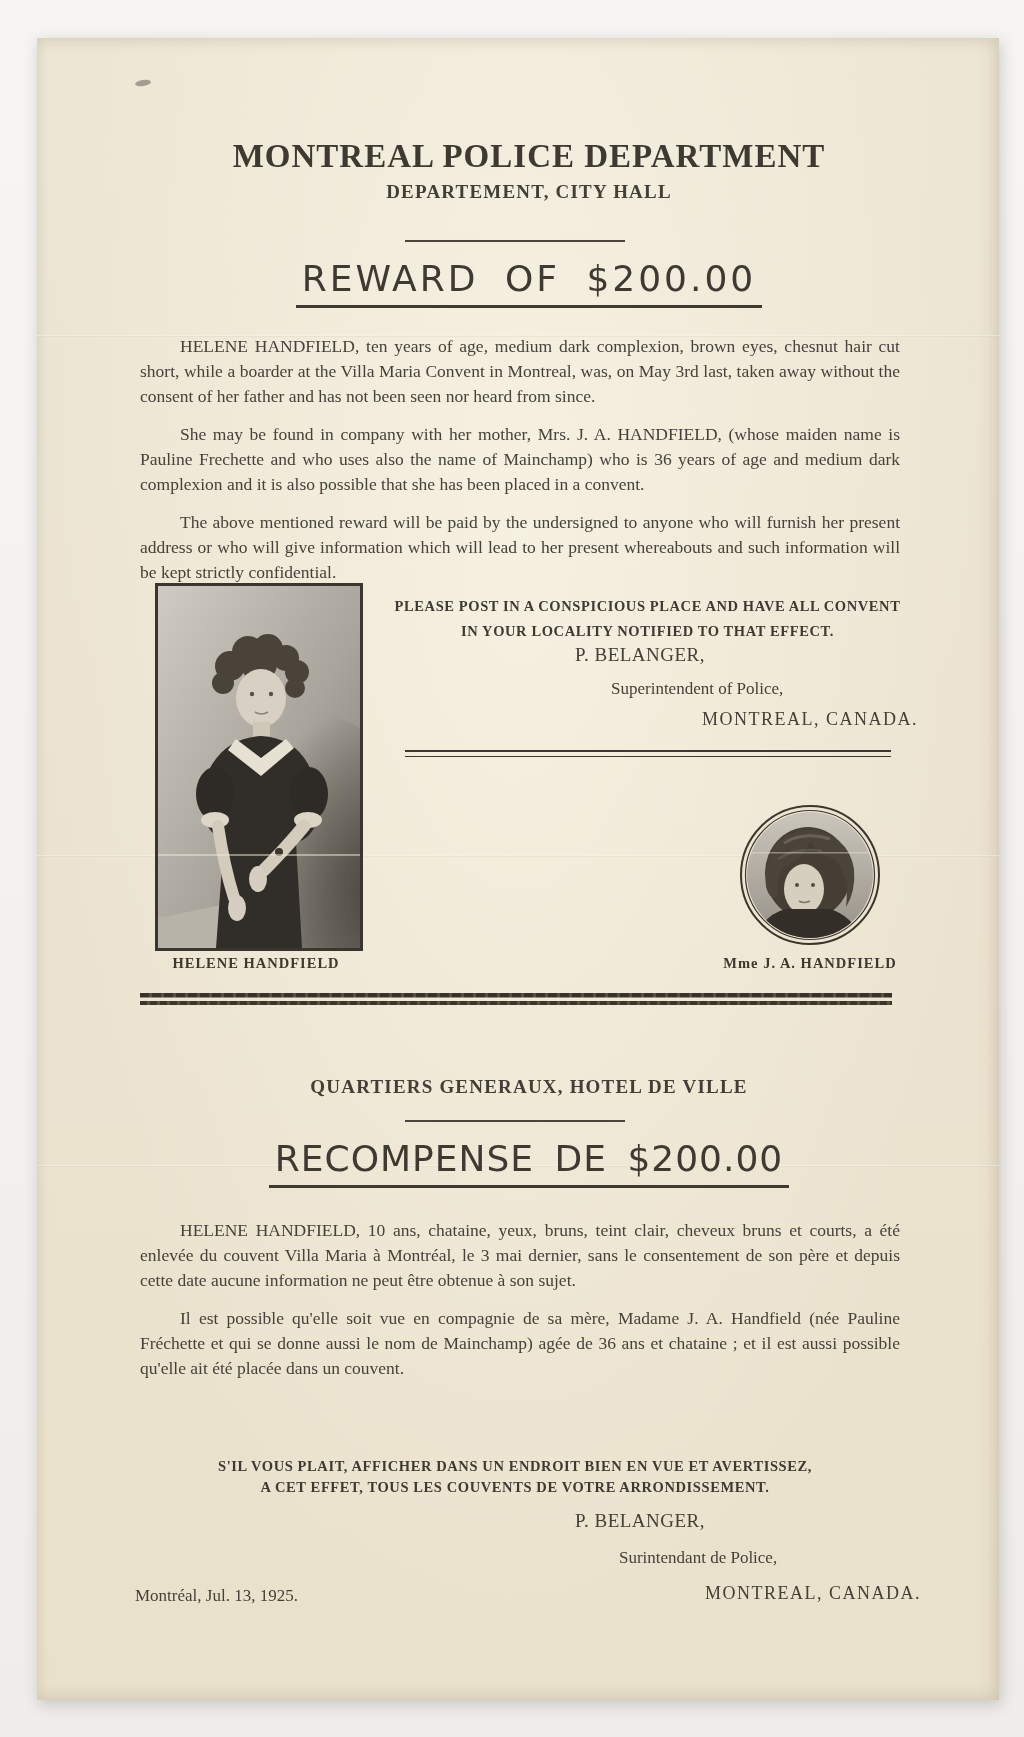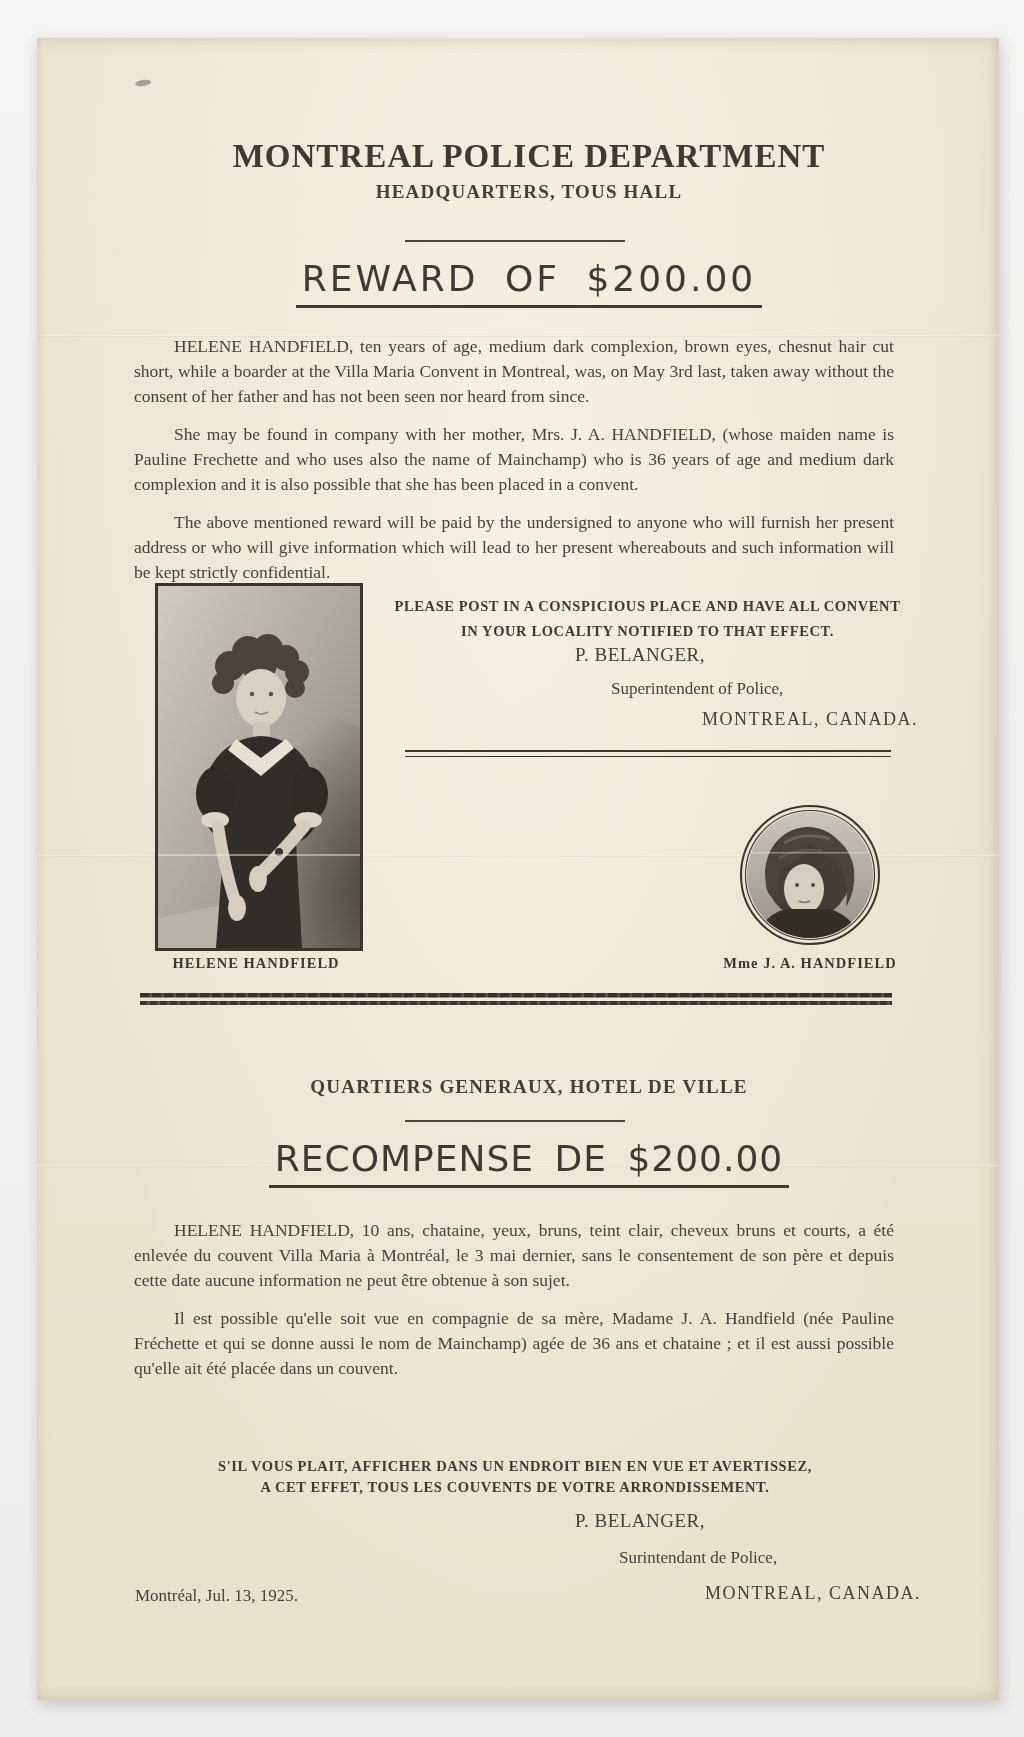--- a/index.html
+++ b/index.html
@@ -22,21 +22,21 @@
           background:#8b8479;opacity:.75;transform:rotate(-8deg);}
   .centered{position:absolute;left:0;width:952px;text-align:center;margin-left:16px;}
   .dept-title{font-weight:bold;font-size:33px;letter-spacing:1px;color:#3e3a32;}
   .dept-sub{font-weight:bold;font-size:19px;letter-spacing:1.2px;color:#433f37;}
   .rule-short{position:absolute;left:368px;width:220px;height:2px;background:#4a453b;}
   .headline{display:inline-block;font-family:"DejaVu Sans", sans-serif;font-weight:500;
             font-size:36px;color:#3e3a32;border-bottom:3px solid #3e3a32;
             padding:0 6px 6px 6px;text-align:right;}
   .hl-en{letter-spacing:3px;word-spacing:12px;}
   .hl-fr{letter-spacing:1px;word-spacing:8px;}
-  .bodycol{position:absolute;left:97px;width:760px;}
+  .bodycol{position:absolute;left:103px;width:760px;}
   .bodycol p{margin:0 0 13px 0;font-size:17.5px;line-height:25px;text-align:justify;
              text-indent:40px;color:#46423a;}
   .photo-frame{position:absolute;left:118px;top:545px;width:202px;height:362px;
                border:3px solid #3a362e;background:#b5b1a9;}
   .photo-frame svg{display:block;}
   .notice{position:absolute;text-align:center;font-weight:bold;font-size:14.5px;
           line-height:25px;letter-spacing:.6px;color:#3e3a32;}
   .notice-en{left:353px;top:556px;width:515px;}
   .notice-fr{left:88px;top:1418px;width:780px;line-height:21px;}
   .sig{position:absolute;color:#443f37;}
@@ -57,21 +57,21 @@
 
 <div class="stage">
   <div class="paper">
 
     <div class="smudge"></div>
     <div class="crease" style="top:297px"></div>
     <div class="crease" style="top:817px"></div>
     <div class="crease" style="top:1127px"></div>
 
     <div class="centered dept-title" style="top:100px">MONTREAL POLICE DEPARTMENT</div>
-    <div class="centered dept-sub" style="top:143px">HEADQUARTERS, TOUS HALL</div>
+    <div class="centered dept-sub" style="top:143px">DEPARTEMENT, CITY HALL</div>
     <div class="rule-short" style="top:202px"></div>
 
     <div class="centered" style="top:220px">
       <span class="headline hl-en">REWARD OF $200.00</span>
     </div>
 
     <div class="bodycol" style="top:296px">
       <p>HELENE HANDFIELD, ten years of age, medium dark complexion, brown eyes, chesnut hair cut short, while a boarder at the Villa Maria Convent in Montreal, was, on May 3rd last, taken away without the consent of her father and has not been seen nor heard from since.</p>
       <p>She may be found in company with her mother, Mrs. J. A. HANDFIELD, (whose maiden name is Pauline Frechette and who uses also the name of Mainchamp) who is 36 years of age and medium dark complexion and it is also possible that she has been placed in a convent.</p>
       <p>The above mentioned reward will be paid by the undersigned to anyone who will furnish her present address or who will give information which will lead to her present whereabouts and such information will be kept strictly confidential.</p>

